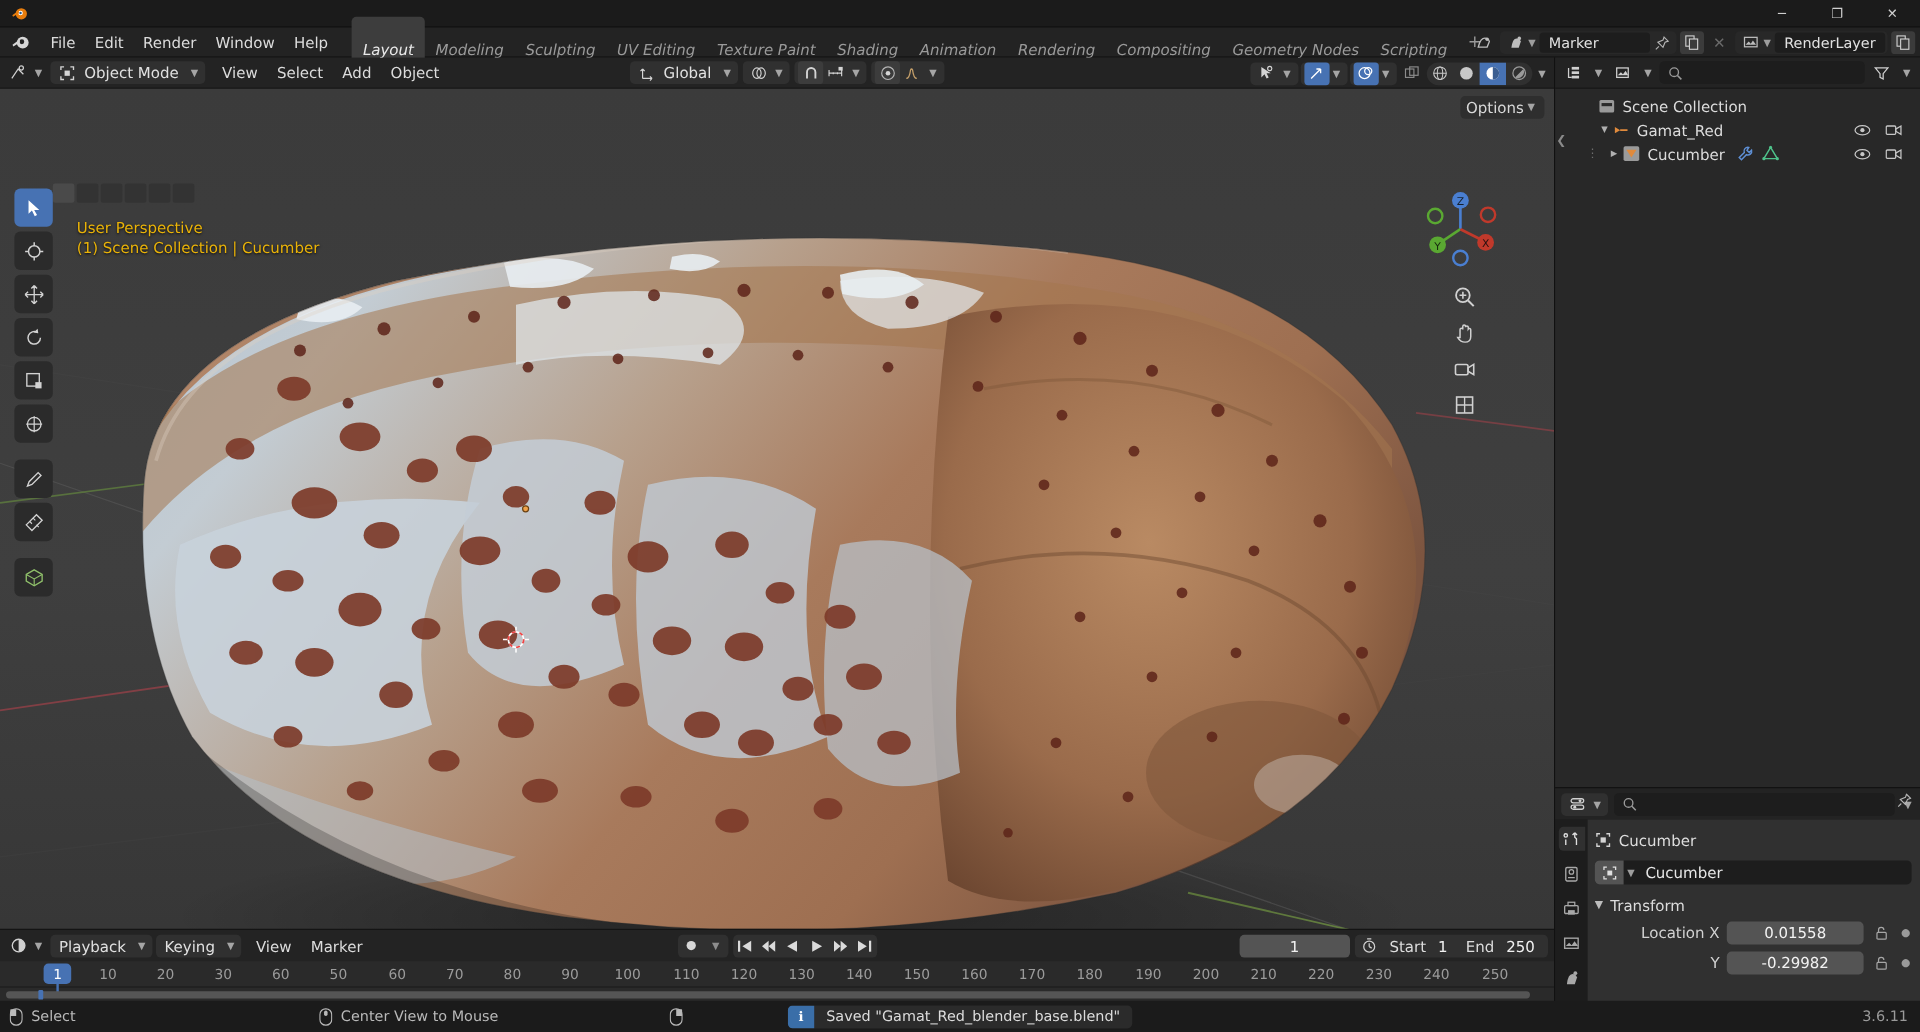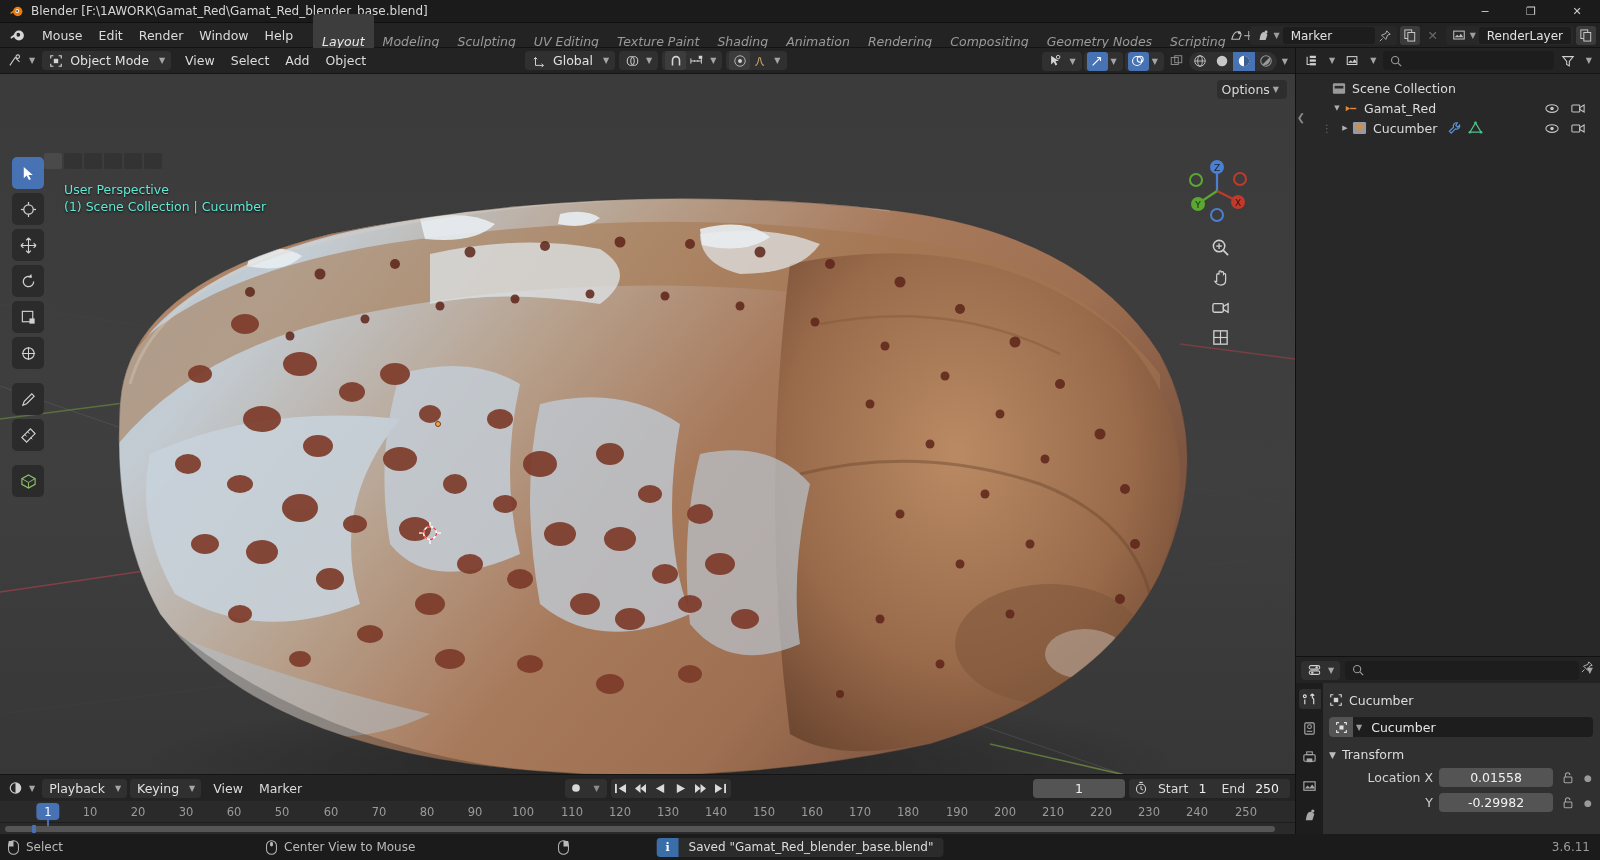--- a/index.html
+++ b/index.html
@@ -66,21 +66,21 @@
 
   
   .viewport { position:absolute; top:26px; left:0; width:1295px; height:735px;
     overflow:hidden; background:#393939; }
   .vp-sky { position:absolute; inset:0;
     background:linear-gradient(180deg,#3b3b3b 0%,#3f3f3f 55%,#363636 100%); }
   .opt-btn { position:absolute; top:6px; right:8px; display:flex; align-items:center;
     background:#2e2e2e; border-radius:4px; height:19px; padding:0 5px; font-size:12.5px;
     color:#d8d8d8; z-index:6; }
   .vp-textinfo { position:absolute; left:64px; top:107px; z-index:6; font-size:12.5px;
-    color:#5eead4; line-height:17px; text-shadow:0 1px 2px rgba(0,0,0,.85); }
+    color:#eab308; line-height:17px; text-shadow:0 1px 2px rgba(0,0,0,.85); }
 
   
   .vtools { position:absolute; left:12px; top:83px; z-index:7;
     display:flex; flex-direction:column; gap:4px; }
   .vtool { width:32px; height:32px; border-radius:5px; background:#2b2b2b;
     display:flex; align-items:center; justify-content:center; color:#d2d2d2; }
   .vtool.act { background:#4772b3; color:#fff; }
   .vtool-gap { height:6px; }
 
   
@@ -197,35 +197,34 @@
 </head>
 <body>
 
 <div class="titlebar">
   <svg class="tb-icon" viewBox="0 0 24 24">
     <circle cx="14" cy="12" r="7.5" fill="#e87d0d"></circle>
     <circle cx="13" cy="11" r="3" fill="#ffffff"></circle>
     <circle cx="13" cy="11" r="1.6" fill="#265787"></circle>
     <path d="M2 14 L10 8 L11 11 L3 16 Z" fill="#e87d0d"></path>
   </svg>
-  <span class="tb-text">Blender [F:\1AWORK\Gamat_Red\Gamat_Red_blender_base.blend]</span>
   <div class="wincontrols">
     <div>─</div>
     <div>❐</div>
     <div class="close">✕</div>
   </div>
 </div>
 
 <div class="topbar">
   <svg class="blender-logo" viewBox="0 0 24 24">
     <circle cx="14" cy="12" r="7" fill="#d6d6d6"></circle>
     <circle cx="13" cy="11" r="2.8" fill="#232323"></circle>
     <path d="M2 14.5 L10 8.5 L11 11.5 L3 16.5 Z" fill="#d6d6d6"></path>
   </svg>
-  <div class="menu-item">Mouse</div>
+  <div class="menu-item">File</div>
   <div class="menu-item">Edit</div>
   <div class="menu-item">Render</div>
   <div class="menu-item">Window</div>
   <div class="menu-item">Help</div>
   <div class="menu-sep"></div>
   <div class="wstab active">Layout</div>
   <div class="wstab">Modeling</div>
   <div class="wstab">Sculpting</div>
   <div class="wstab">UV Editing</div>
   <div class="wstab">Texture Paint</div>

